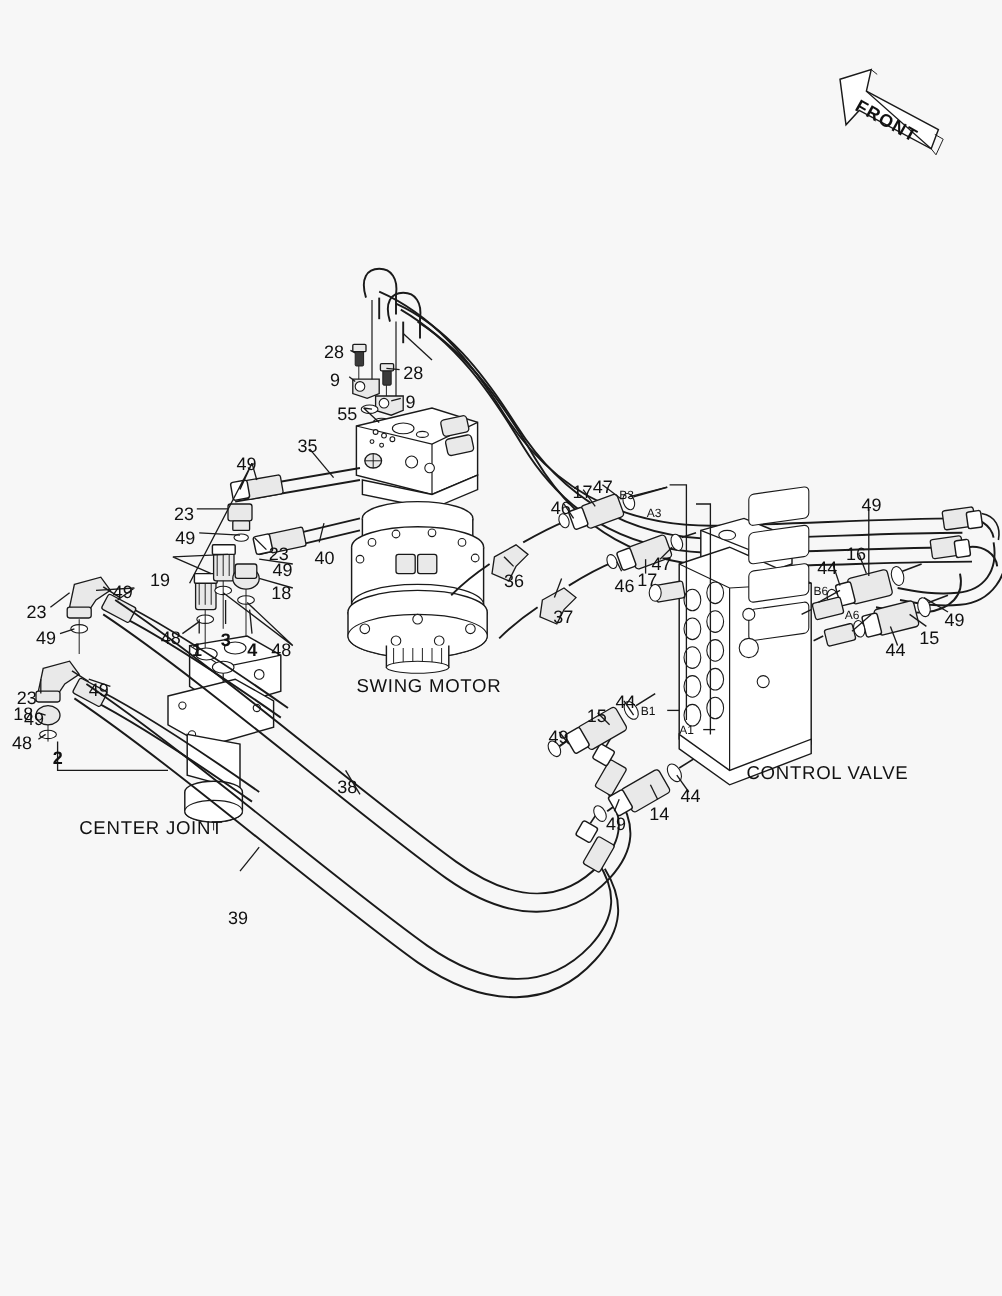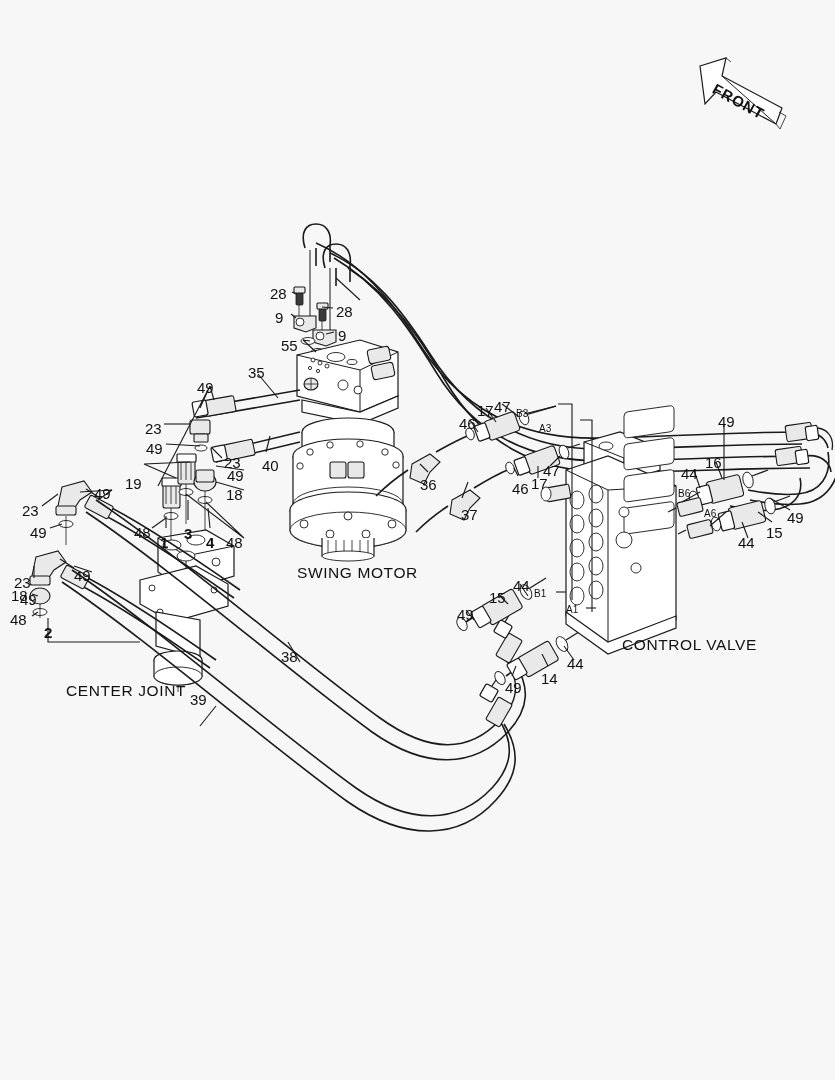--- a/index.html
+++ b/index.html
@@ -521,21 +521,21 @@
       <div class="lbl " style="left: 738px; top: 535px;">44</div>
       <div class="lbl " style="left: 766px; top: 525px;">15</div>
       <div class="lbl " style="left: 787px; top: 510px;">49</div>
       <div class="lbl " style="left: 489px; top: 590px;">15</div>
       <div class="lbl " style="left: 513px; top: 578px;">44</div>
       <div class="lbl " style="left: 457px; top: 607px;">49</div>
       <div class="lbl " style="left: 505px; top: 680px;">49</div>
       <div class="lbl " style="left: 541px; top: 671px;">14</div>
       <div class="lbl " style="left: 567px; top: 656px;">44</div>
       <div class="lbl " style="left: 281px; top: 613px; margin-top: 36px;">38</div>
-      <div class="lbl " style="left: 190px; top: 692px;">39</div>
+      <div class="lbl " style="left: 190px; top: 758px;">39</div>
       <div class="lbl bold" style="left: 160px; top: 535px;">1</div>
       <div class="lbl bold" style="left: 184px; top: 526px;">3</div>
       <div class="lbl bold" style="left: 206px; top: 535px;">4</div>
       <div class="lbl bold" style="left: 44px; top: 625px;">2</div>
       <div class="lbl port" style="left: 516px; top: 409px;">B3</div>
       <div class="lbl port" style="left: 539px; top: 424px;">A3</div>
       <div class="lbl port" style="left: 678px; top: 489px;">B6</div>
       <div class="lbl port" style="left: 704px; top: 509px;">A6</div>
       <div class="lbl port" style="left: 534px; top: 589px;">B1</div>
       <div class="lbl port" style="left: 566px; top: 605px;">A1</div>

